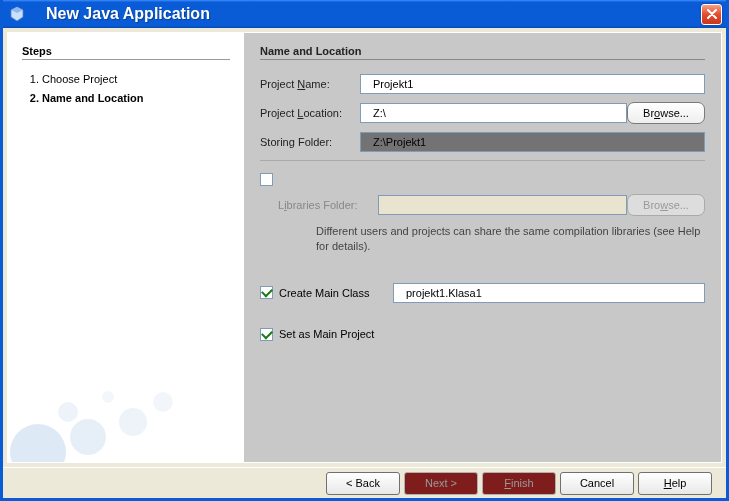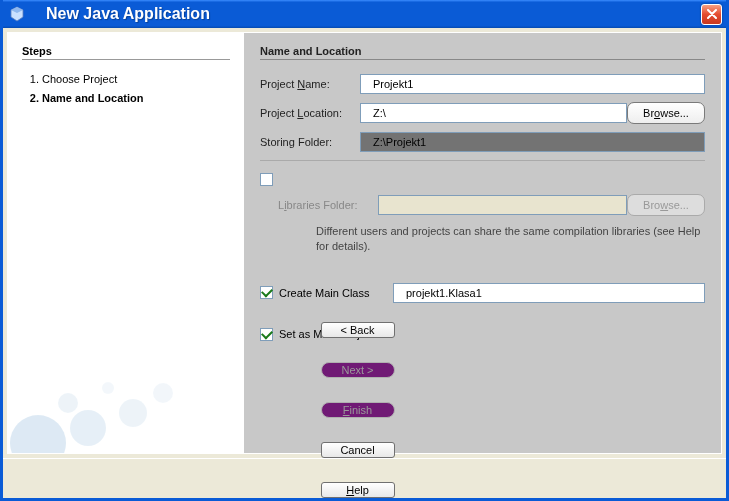--- a/index.html
+++ b/index.html
@@ -33,23 +33,23 @@
   .sep { border-top: 1px solid #aaa; margin: 8px 0 12px 0; }
   .chkrow { display: flex; align-items: center; margin-bottom: 8px; }
   .chkrow .box { width: 13px; height: 13px; border: 1px solid #7f9db9; background: #fff; margin-right: 6px; display:flex; align-items:center; justify-content:center; }
   .chkrow .box.checked::after { content:""; width:8px; height:5px; border-left:2px solid #1a7a1a; border-bottom:2px solid #1a7a1a; transform: rotate(-45deg); margin-top:-2px; }
   .indent { margin-left: 18px; }
   .help { margin-left: 56px; color: #444; line-height: 1.4; margin-bottom: 18px; }
   .mainclass { display:flex; align-items:center; margin-bottom:25px; }
   .mainclass .box { width:13px; height:13px; border:1px solid #7f9db9; background:#fff; margin-right:6px; display:flex; align-items:center; justify-content:center;}
   .mainclass .box.checked::after { content:""; width:8px; height:5px; border-left:2px solid #1a7a1a; border-bottom:2px solid #1a7a1a; transform: rotate(-45deg); margin-top:-2px; }
   .mainclass .mclbl { width: 114px; }
-  .footer { height: 40px; background: #ece9d8; border-top: 1px solid #fff; display: flex; align-items: center; justify-content: flex-end; padding-right: 14px; gap: 24px; flex-direction: column; }
+  .footer { height: 31px; background: #ece9d8; border-top: 1px solid #fff; display: flex; align-items: center; justify-content: flex-end; padding-right: 14px; gap: 4px; }
   .btn { width: 74px; height: 23px; background: linear-gradient(to bottom,#fff,#e8e8e8); border: 1px solid #707070; border-radius: 3px; font: inherit; cursor: pointer; }
-  .btn:disabled { color: #9a9a9a; border-color: #b0b0b0; background: #701a75; cursor: default; border-radius: 10px; }
+  .btn:disabled { color: #9a9a9a; border-color: #b0b0b0; background: #7f1d1d; cursor: default; }
   .spacer10 { height: 10px; }
 </style>
 </head>
 <body>
 
 <div class="window">
 
   <div class="titlebar">
     <span class="icon">
       <svg viewBox="0 0 16 16">

